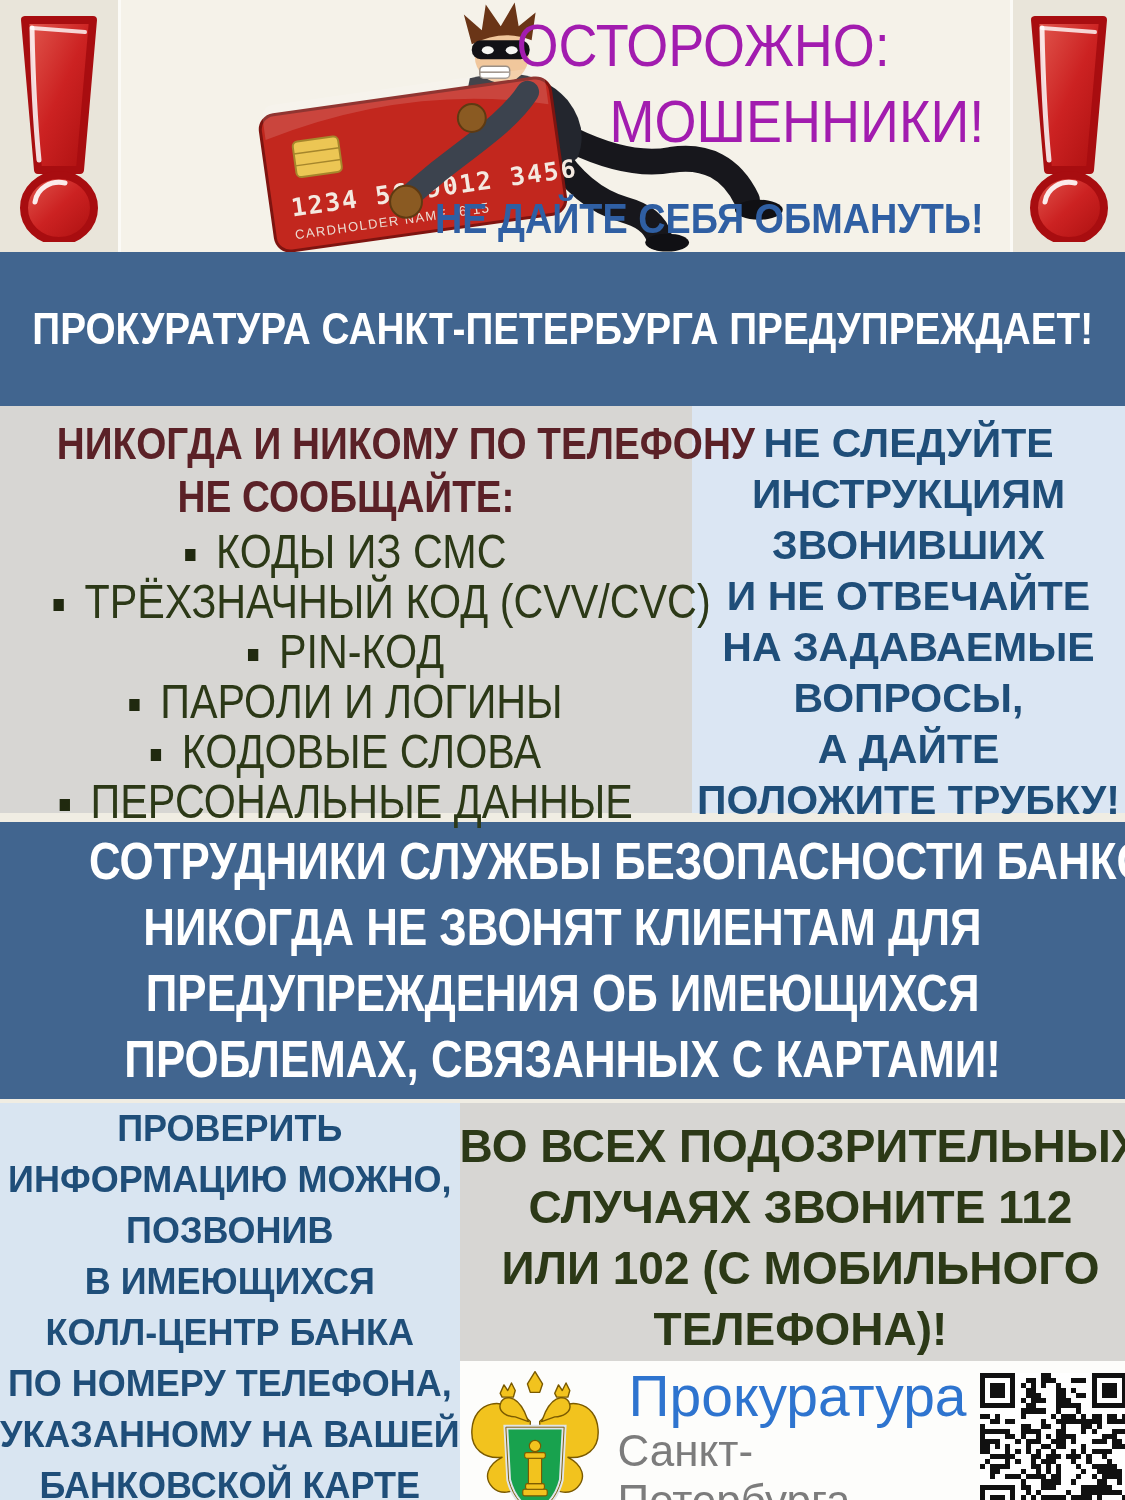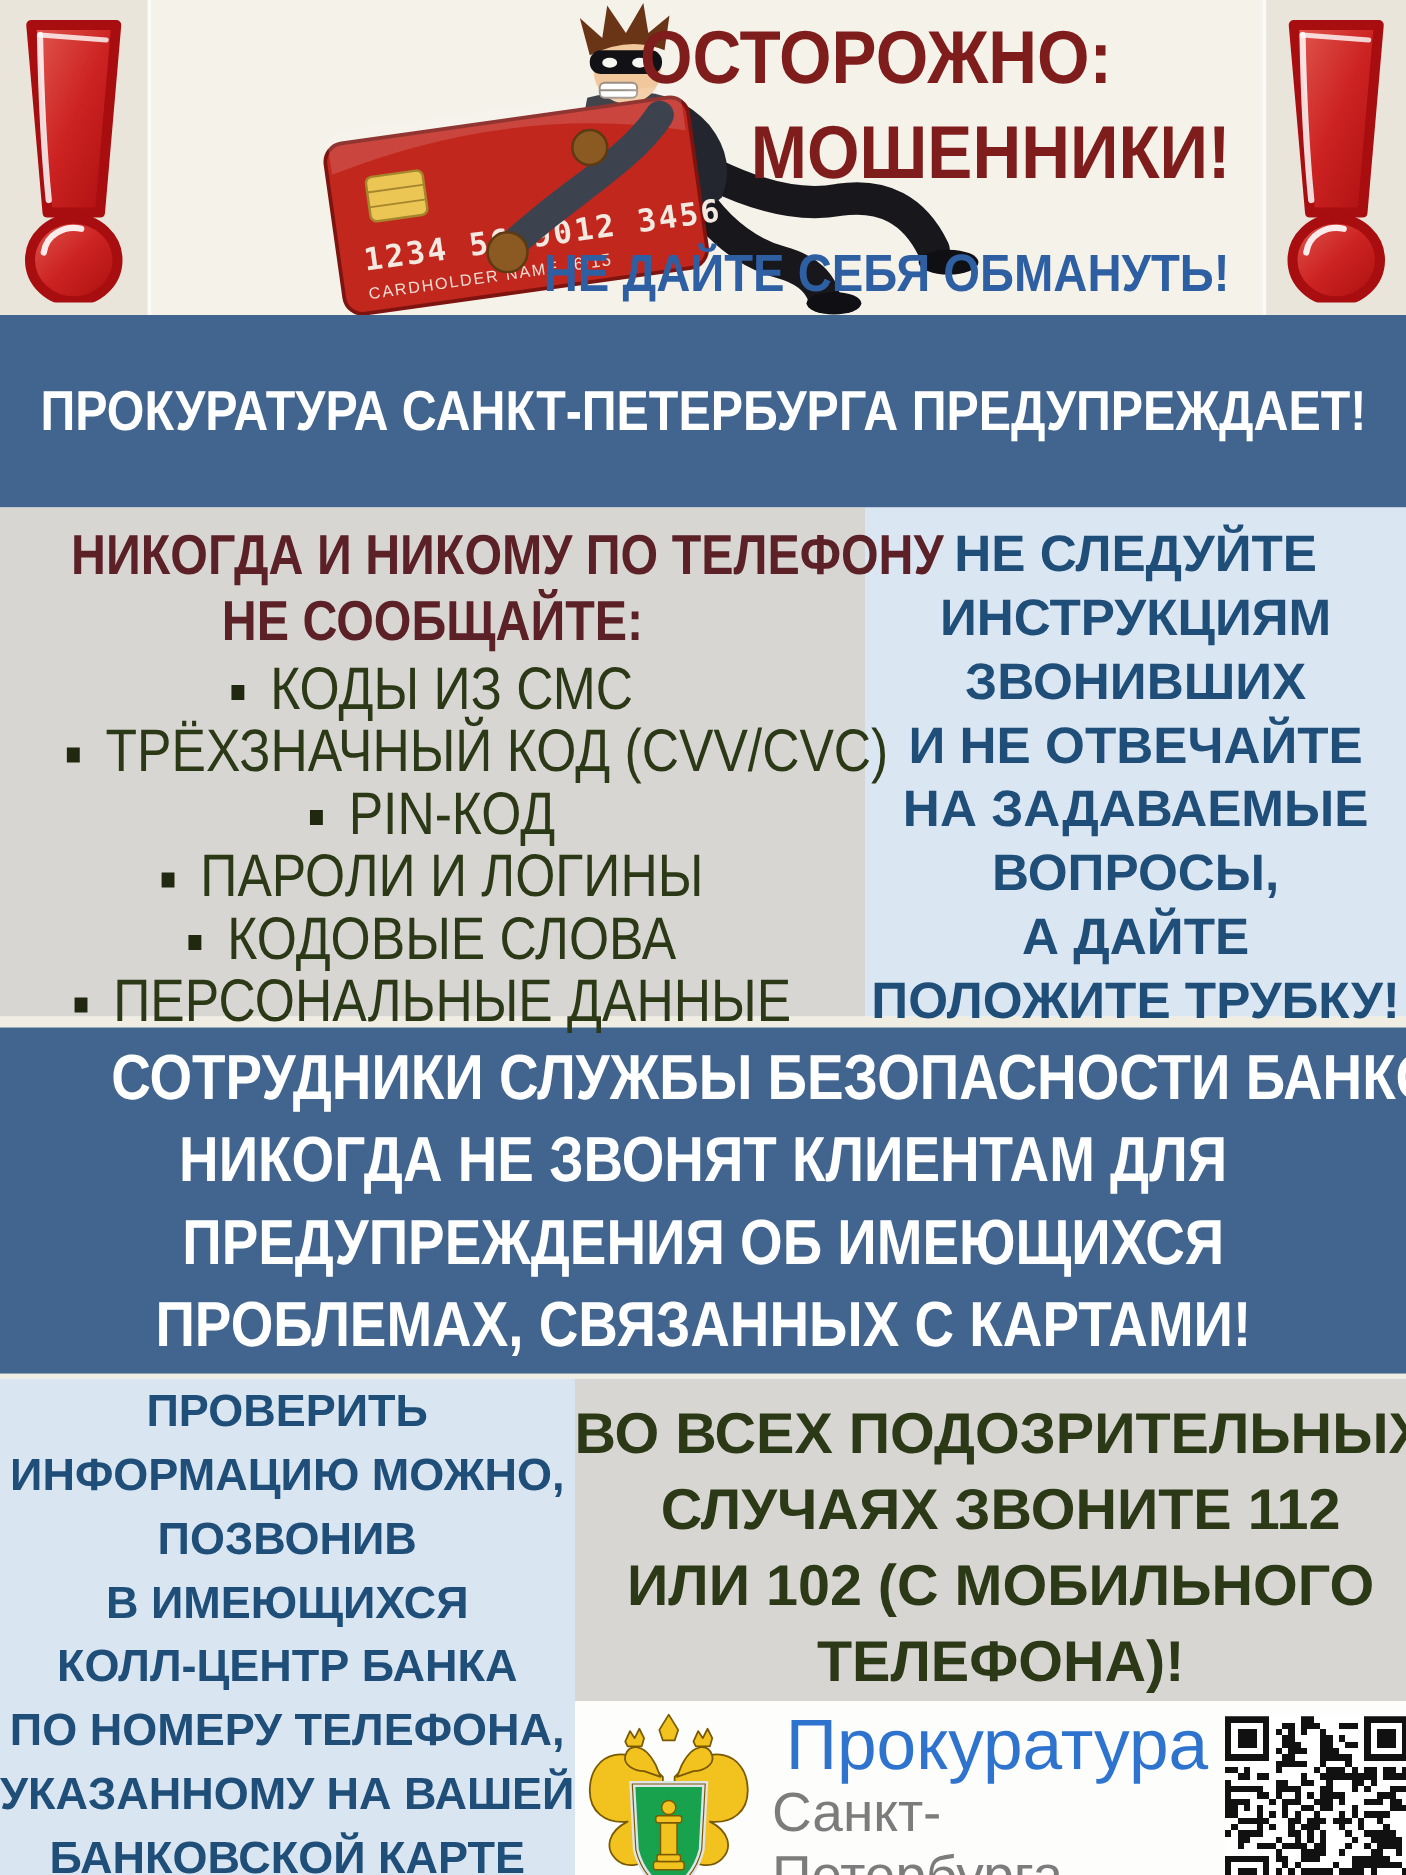--- a/index.html
+++ b/index.html
@@ -6,21 +6,21 @@
   .poster{position:relative;width:1125px;height:1500px;overflow:hidden;
           font-family:"Liberation Sans",sans-serif;background:#ffffff;}
 
   
   .header{display:flex;height:252px;}
   .exc-strip{width:118px;background:#e9e5da;display:flex;align-items:center;justify-content:center;}
   .exc-strip.left{border-right:3px solid #fbfaf6;}
   .exc-strip.right{border-left:3px solid #fbfaf6;width:112px;}
   .header-center{flex:1;position:relative;background:#f5f2e9;}
   .scene{position:absolute;left:0;top:0;width:100%;height:100%;}
-  .warn1,.warn2{position:absolute;color:#7f1d1d;font-weight:bold;font-size:60px;line-height:1;white-space:nowrap;text-align:center;}
+  .warn1,.warn2{position:absolute;color:#a21caf;font-weight:normal;font-size:60px;line-height:1;white-space:nowrap;text-align:center;}
   .warn1{top:16px;right:120px;}
   .warn2{top:92px;right:26px;}
   .warn-sub{position:absolute;bottom:12px;right:26px;color:#2f5fa3;font-weight:bold;font-size:42px;line-height:1;white-space:nowrap;}
 
   
   .cx{display:inline-block;transform:scaleX(.86);transform-origin:center;white-space:nowrap;}
   .cx-r{display:inline-block;transform:scaleX(.9);transform-origin:right center;white-space:nowrap;}
 
   
   .band1{height:154px;background:#41658f;color:#fff;display:flex;align-items:center;justify-content:center;}

